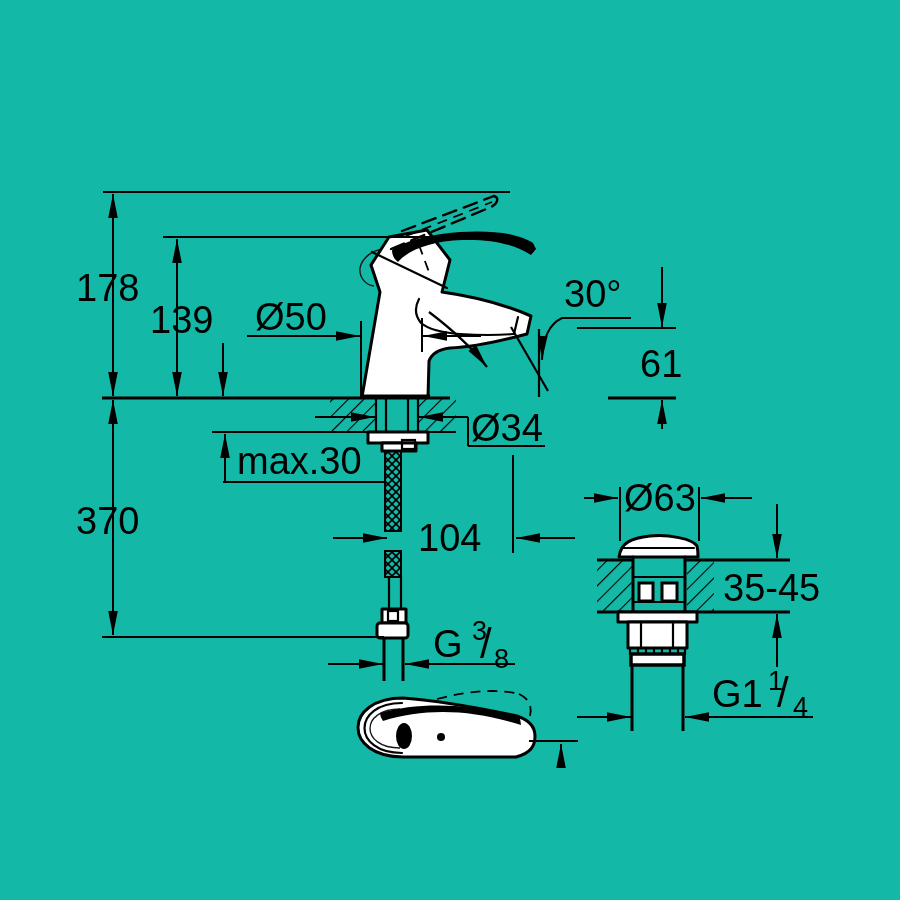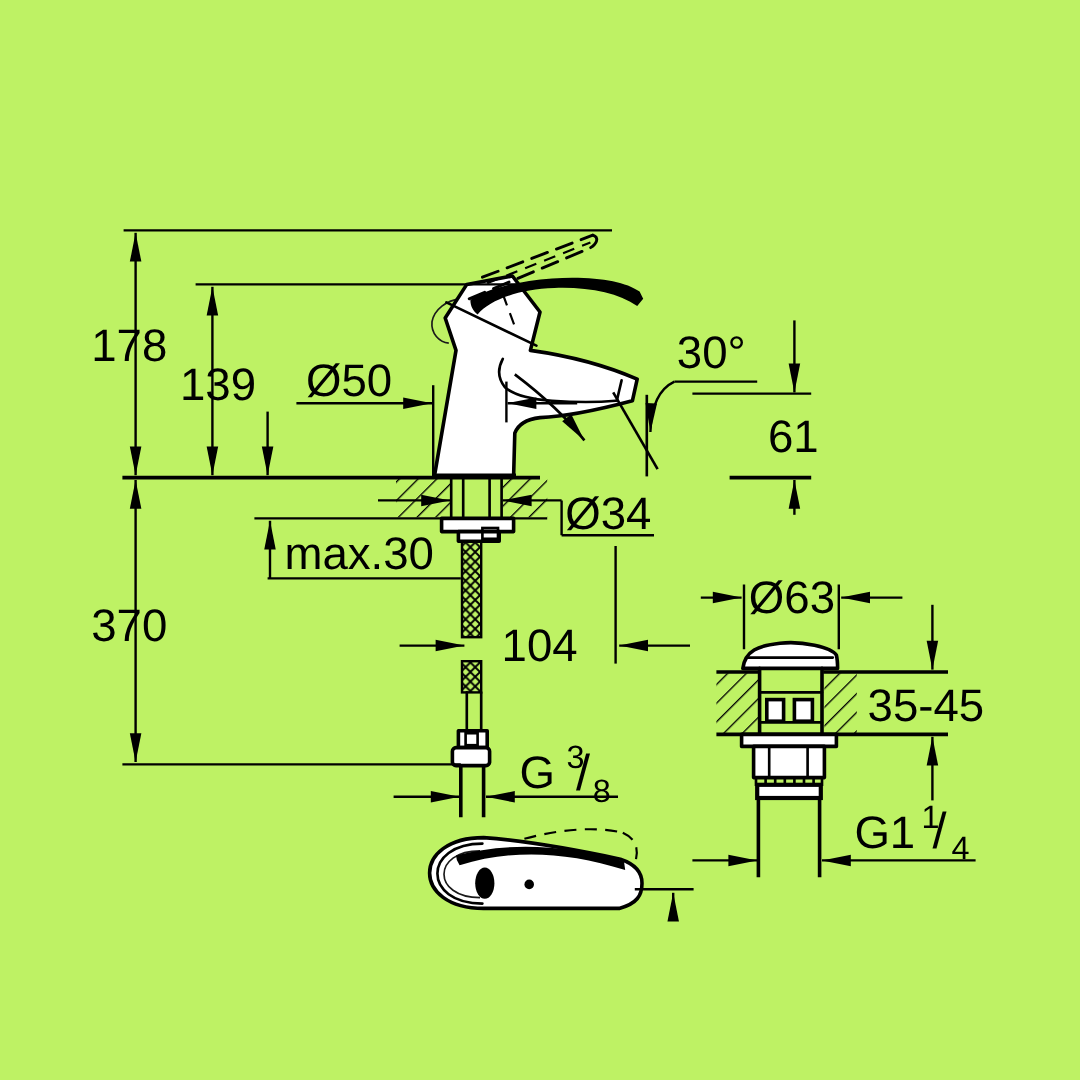--- a/index.html
+++ b/index.html
@@ -1,16 +1,16 @@
 <!DOCTYPE html>
 <html><head>
 <meta charset="utf-8">
 <style>
   html,body{margin:0;padding:0;background:#fff;}
-  .stage{position:relative;width:900px;height:900px;background:#bef264;overflow:hidden;}
+  .stage{position:relative;width:900px;height:900px;background:#14b8a6;overflow:hidden;}
   svg{display:block;}
   text{font-family:"Liberation Sans","DejaVu Sans",sans-serif;font-size:38px;fill:#000;}
   .sup{font-size:27px;}
   .frac{font-size:42px;}
   .ext{stroke:#000;stroke-width:2;fill:none;}
   .dim{stroke:#000;stroke-width:2;fill:none;}
   .med{stroke:#000;stroke-width:2.2;fill:none;}
   .outline{stroke:#000;stroke-width:3;fill:#fff;stroke-linejoin:round;stroke-linecap:round;}
   .inner{stroke:#000;stroke-width:2.2;fill:none;stroke-linecap:round;}
   .thick{stroke:#000;stroke-width:3;fill:none;}

